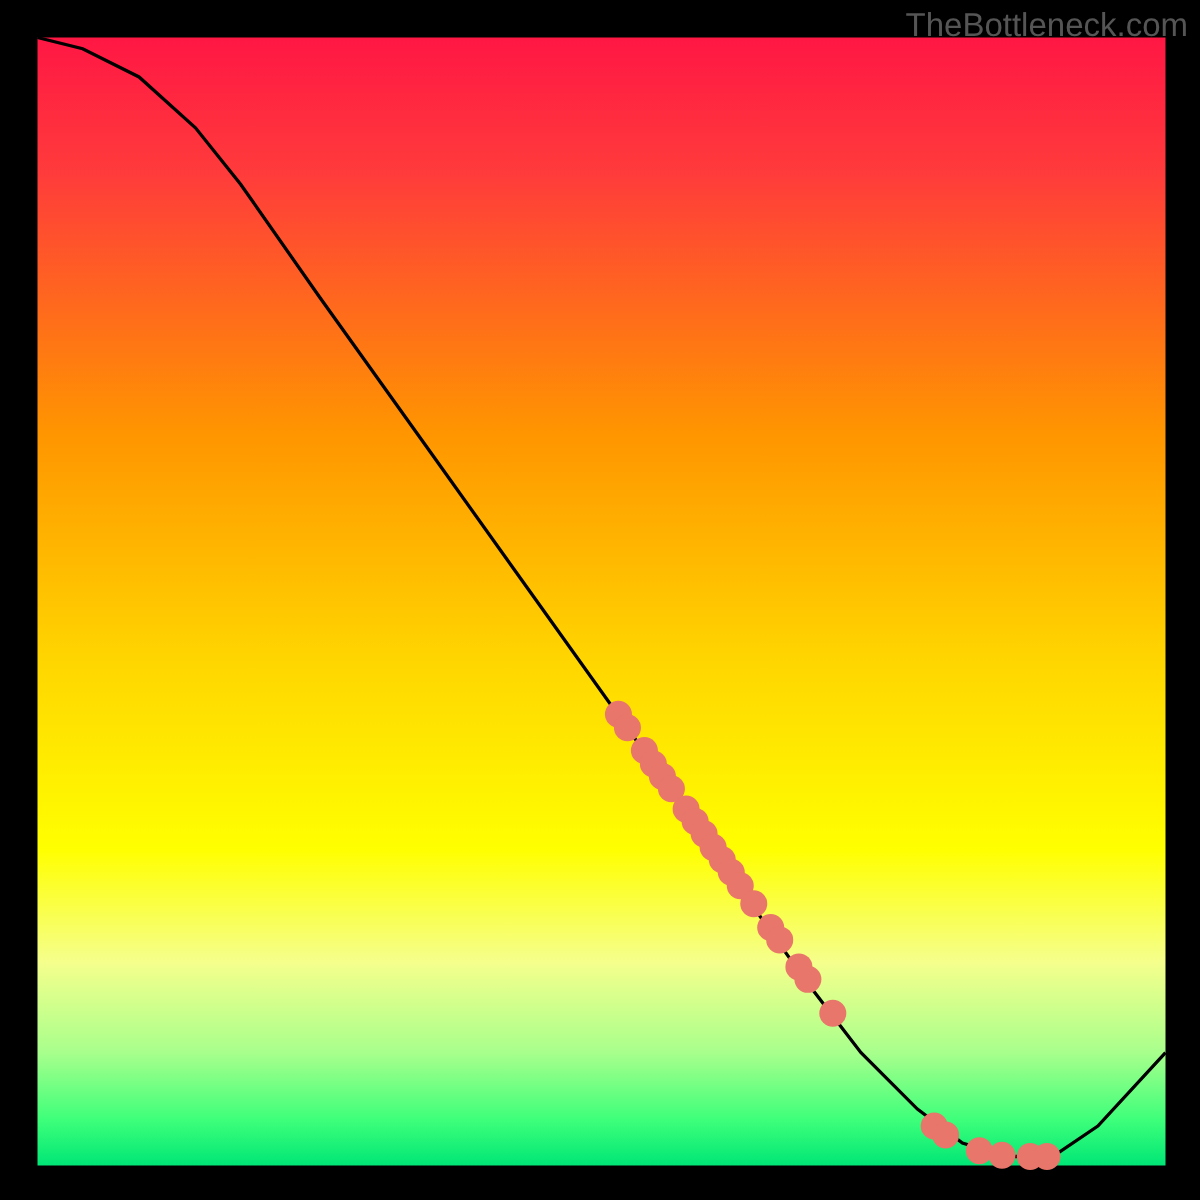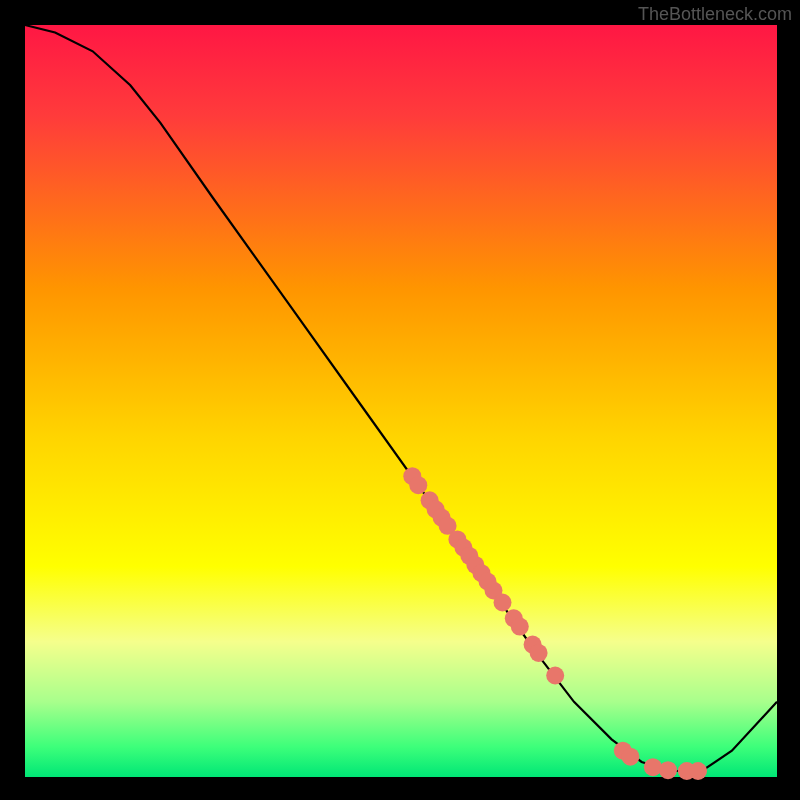--- a/index.html
+++ b/index.html
@@ -16,21 +16,21 @@
     top: 0;
     left: 0;
     width: 800px;
     height: 800px;
   }
   .watermark {
     position: absolute;
     top: 4px;
     right: 8px;
     color: #555;
-    font-size: 18px;
+    font-size: 22px;
     font-family: Arial, sans-serif;
     z-index: 10;
   }
   svg {
     display: block;
   }
 </style>
 </head>
 <body>
 

